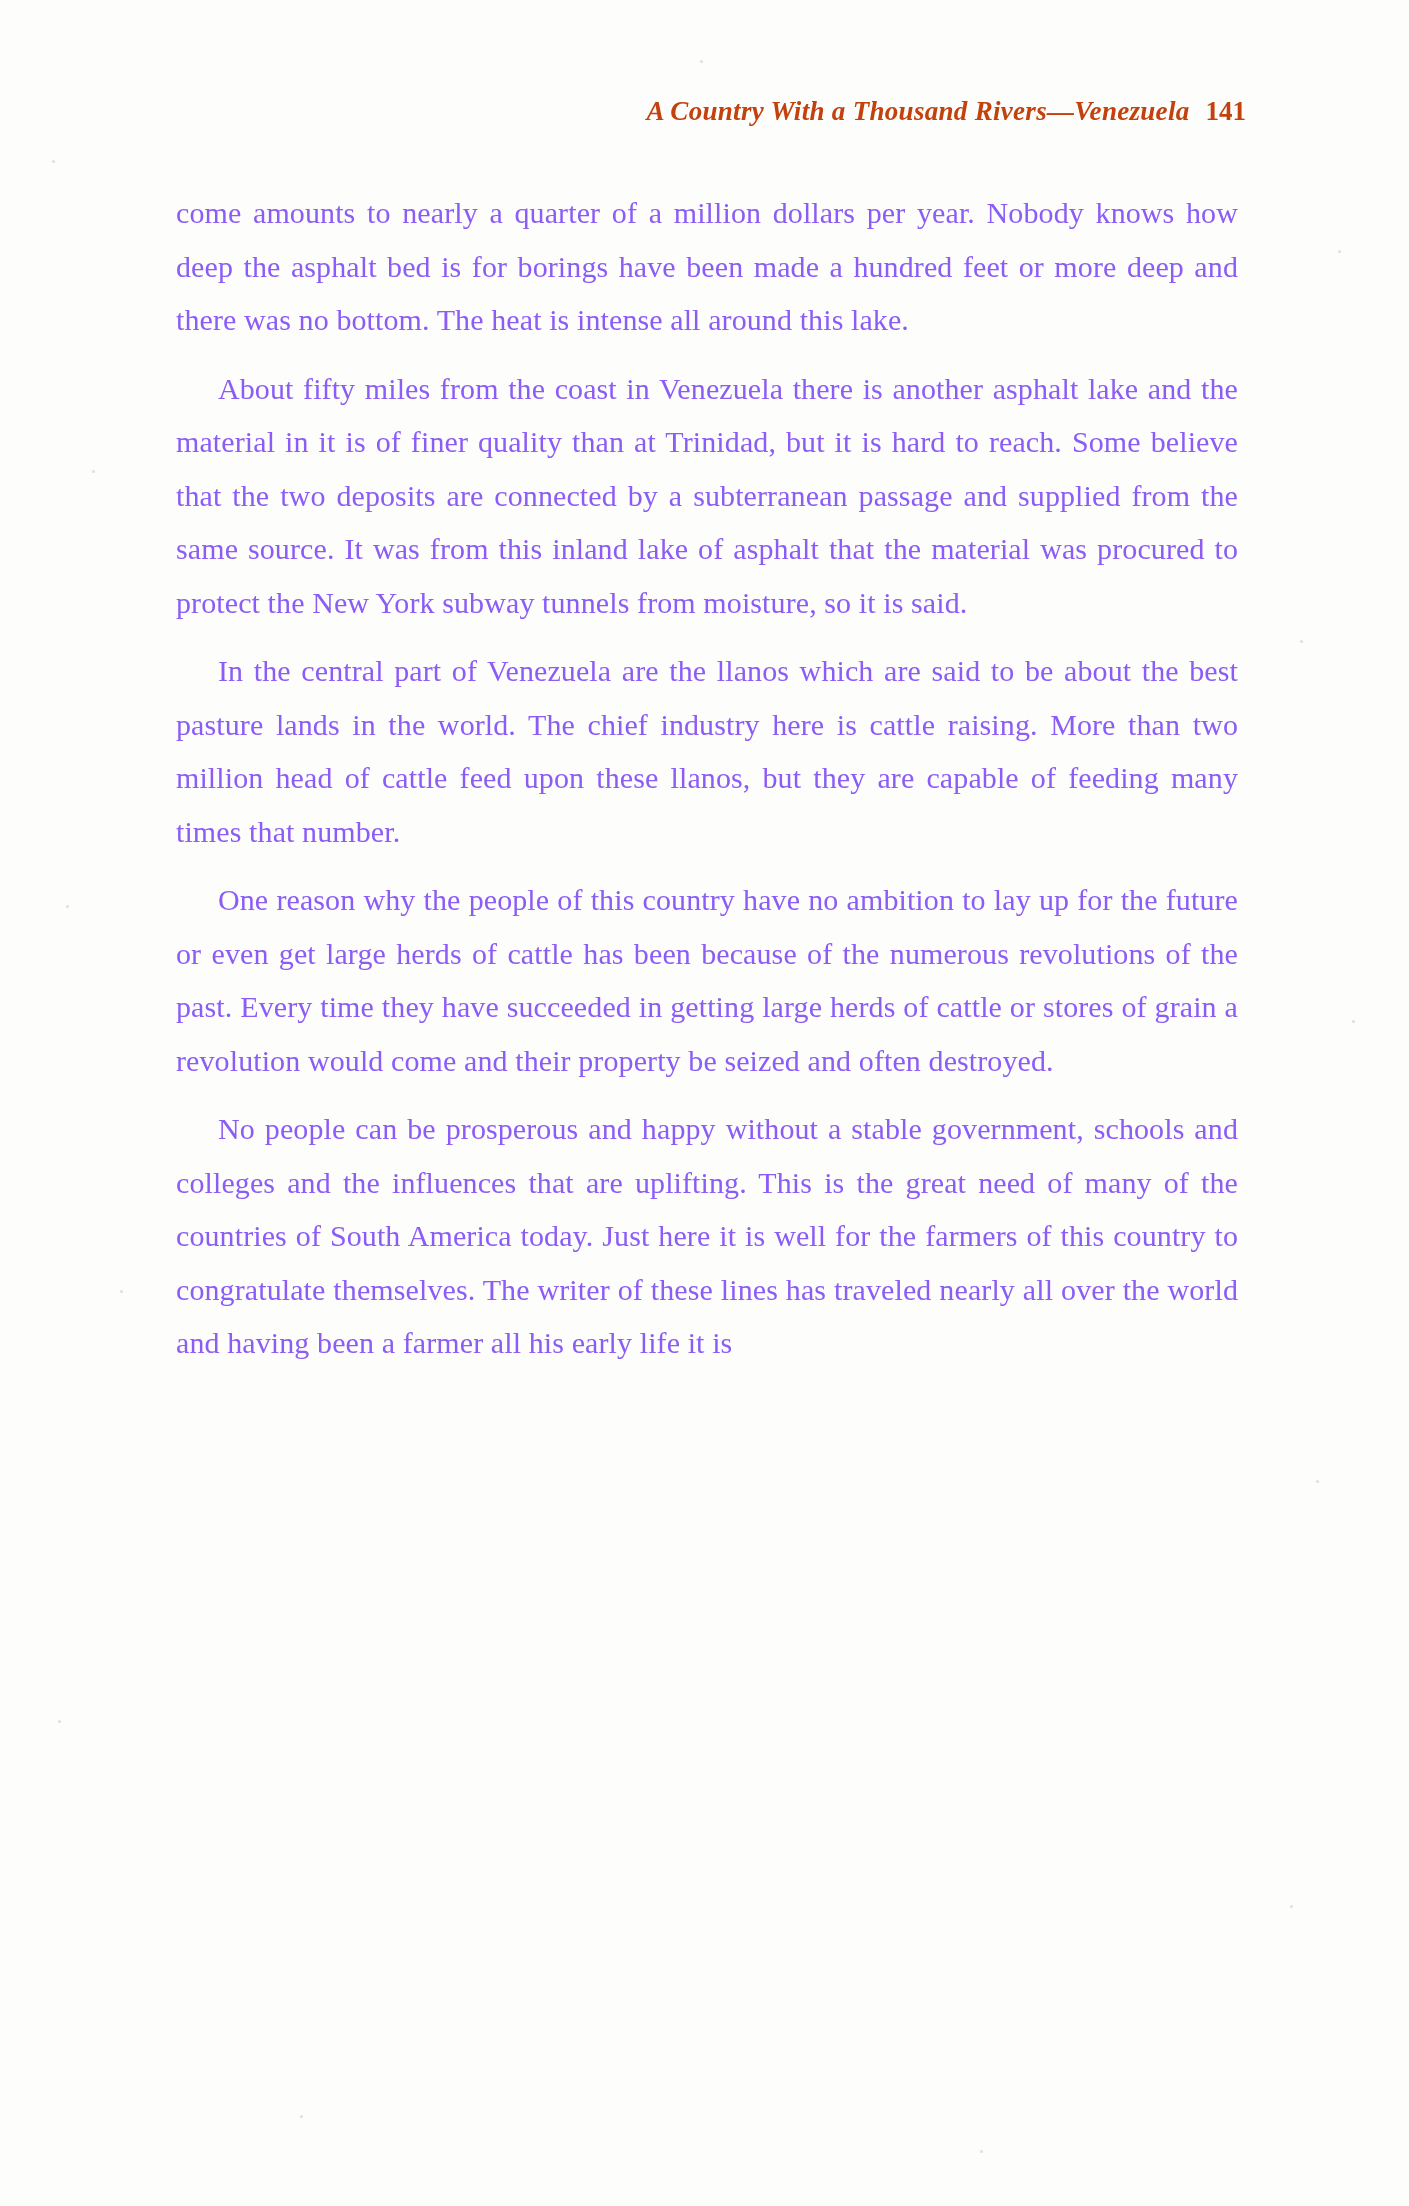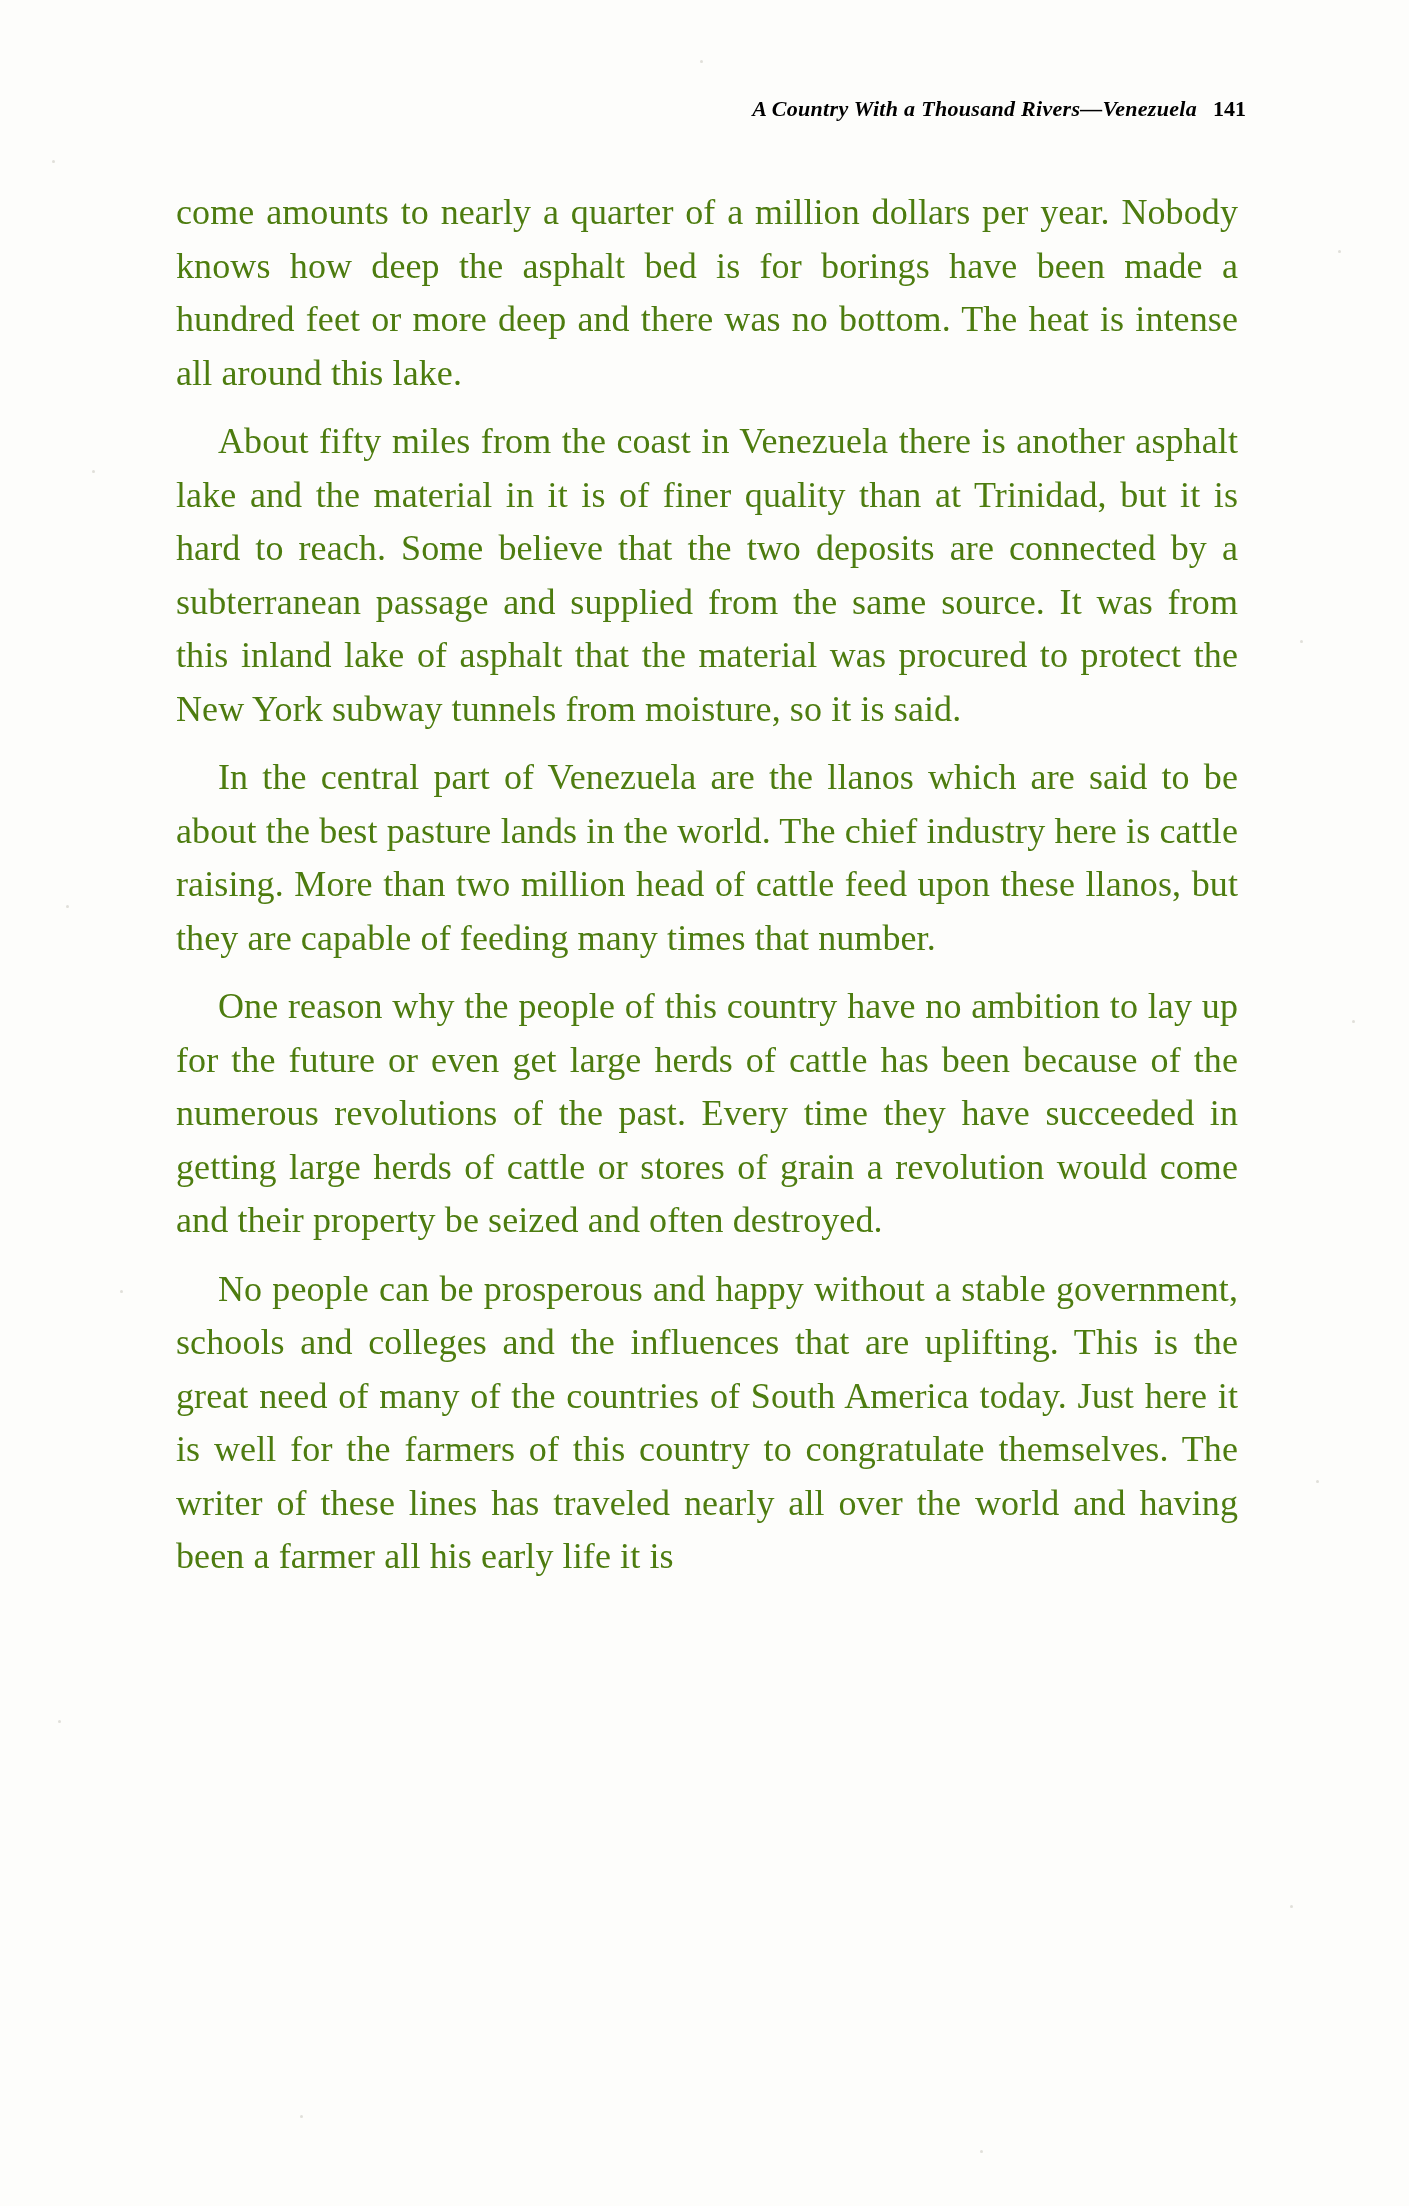--- a/index.html
+++ b/index.html
@@ -34,44 +34,44 @@
   }
   .running-head {
     position: absolute;
     left: 176px;
     top: 96px;
     width: 1070px;
     text-align: right;
     font-family: "Liberation Serif", serif;
     font-style: italic;
     font-weight: bold;
-    font-size: 22px;
+    font-size: 27px;
     letter-spacing: 0.3px;
-    color: #000000;
+    color: #c2410c;
     white-space: nowrap;
   }
   .running-head .page-number {
     font-style: normal;
     font-weight: bold;
     margin-left: 16px;
     letter-spacing: 0;
   }
   .body-text {
     position: absolute;
     left: 176px;
     top: 186px;
     width: 1062px;
   }
   .para {
     margin: 0 0 0 0;
-    font-size: 36px;
+    font-size: 30px;
     line-height: 53.5px;
     text-align: justify;
     text-justify: inter-word;
-    color: #4d7c0f;
+    color: #8b5cf6;
     letter-spacing: 0.1px;
   }
   .para + .para {
     margin-top: 15px;
   }
   .para.indent {
     text-indent: 42px;
   }
 </style>
 </head>

